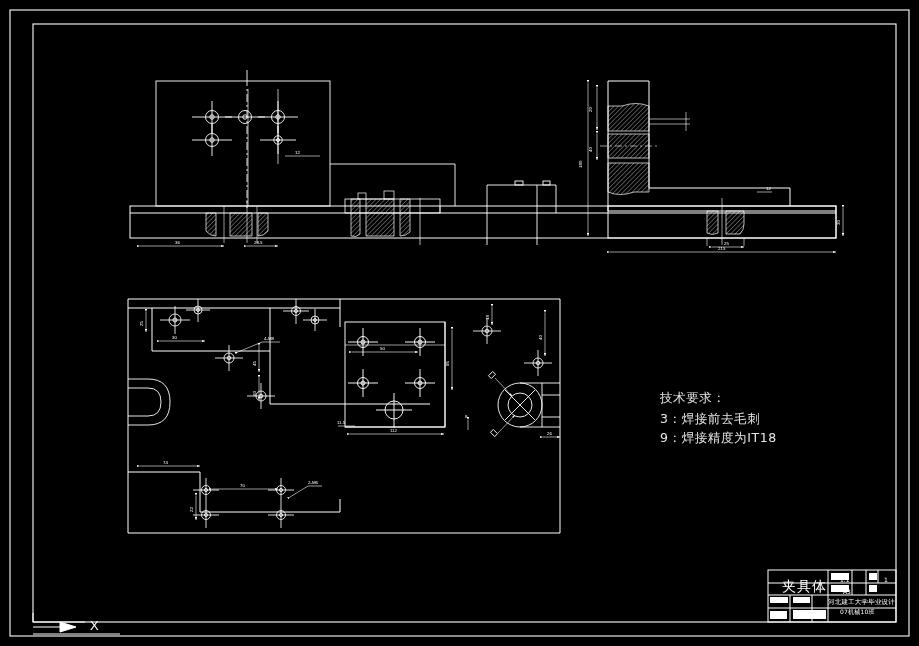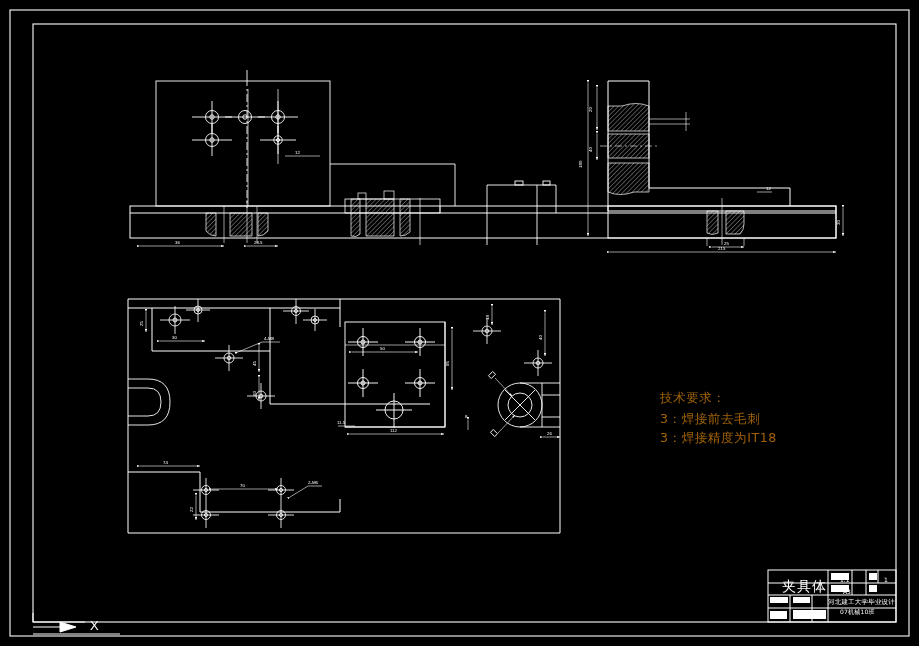--- a/index.html
+++ b/index.html
@@ -24,21 +24,21 @@
     left: 0;
     top: 0;
     width: 919px;
     height: 646px;
     display: block;
   }
   .tech-notes {
     position: absolute;
     left: 660px;
     top: 388px;
-    color: #a16207;
+    color: #e5e5e5;
     font-family: "DejaVu Sans", sans-serif;
     font-size: 12.5px;
     line-height: 19px;
     letter-spacing: 0.6px;
     white-space: nowrap;
   }
   .tech-notes .note-title {
     margin-bottom: 2px;
   }
   .tb-text {
@@ -448,21 +448,21 @@
       <path d="M33,613 L33,622 L85,622"></path>
       <line x1="33" y1="627" x2="60" y2="627"></line>
       <path d="M60,622 L76,627 L60,632 Z" fill="#ffffff"></path>
       <line x1="33" y1="634" x2="120" y2="634"></line>
     </g>
   </svg>
 
   <div class="tech-notes">
     <div class="note-title">技术要求：</div>
     <div>3：焊接前去毛刺</div>
-    <div>3：焊接精度为IT18</div>
+    <div>9：焊接精度为IT18</div>
   </div>
 
   <div class="tb-text tb-title">夹具体</div>
   <div class="tb-text tb-scale">1:1</div>
   <div class="tb-text tb-qty">1</div>
   <div class="tb-text tb-size">A3</div>
   <div class="tb-text tb-school">河北建工大学毕业设计</div>
   <div class="tb-text tb-class">07机械10班</div>
 
   <div class="axis-label">X</div>

